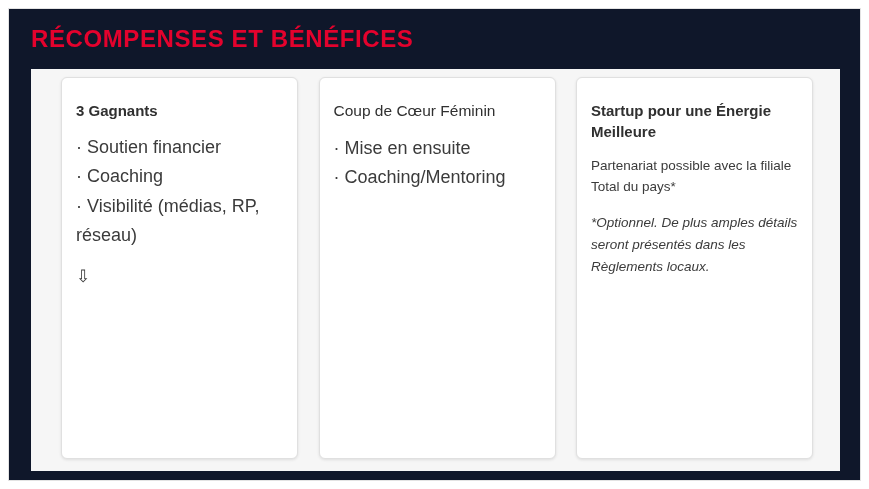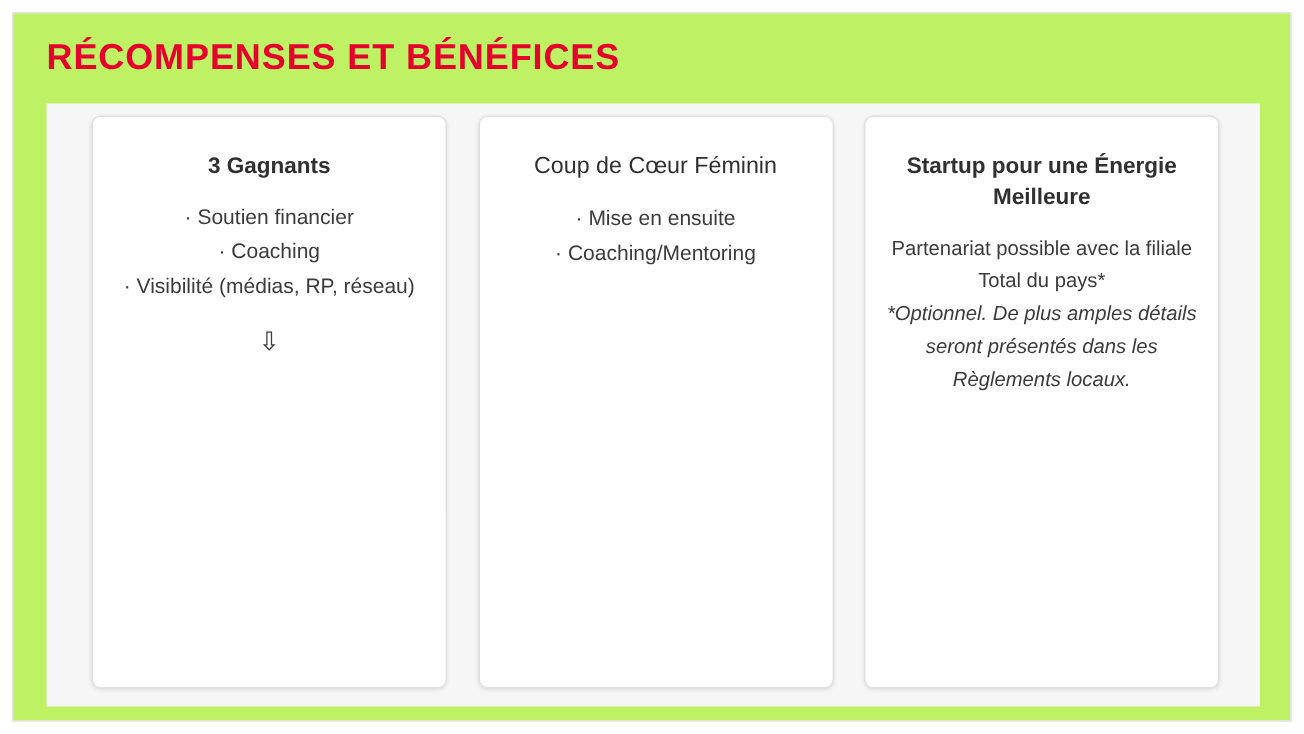--- a/index.html
+++ b/index.html
@@ -17,21 +17,21 @@
     background: #ffffff;
     box-sizing: border-box;
     overflow: hidden;
   }
   .slide-inner {
     position: absolute;
     left: 8px;
     top: 8px;
     width: 853px;
     height: 473px;
-    background: #bef264;
+    background: #0f172a;
     border: 1px solid #e3e3e3;
     box-sizing: border-box;
   }
   .title {
     position: absolute;
     left: 22px;
     top: 16px;
     font-size: 24px;
     font-weight: bold;
     letter-spacing: 0.6px;
@@ -58,39 +58,39 @@
   }
   .card {
     width: 237px;
     min-height: 382px;
     background: #ffffff;
     border: 1px solid #e0e0e0;
     border-radius: 6px;
     box-shadow: 0 1px 3px rgba(0,0,0,0.10);
     box-sizing: border-box;
     padding: 22px 14px 14px 14px;
-    text-align: center;
+    text-align: left;
     color: #3b3b3b;
   }
   .card-title {
     font-size: 15px;
     font-weight: bold;
     line-height: 1.42;
     color: #303030;
     margin-bottom: 12px;
   }
   .card-title.light {
     font-weight: normal;
     font-size: 15.5px;
   }
   .bullets {
     list-style: none;
     margin: 0 0 0 0;
     padding: 0;
-    font-size: 14px;
+    font-size: 18px;
     line-height: 1.62;
   }
   .bullets li::before {
     content: "\00b7\00a0";
   }
   .arrow {
     font-size: 17px;
     line-height: 1;
     margin: 18px 0 16px 0;
     color: #3b3b3b;
@@ -101,20 +101,21 @@
     line-height: 1.4;
     color: #303030;
     margin-bottom: 2px;
   }
   .paragraph {
     font-size: 13.5px;
     line-height: 1.62;
     margin: 0;
   }
   .paragraph.spaced {
+    margin-top: 14px;
   }
   .paragraph.italic {
     font-style: italic;
   }
   .body-block {
     margin-top: 16px;
     font-size: 13.5px;
     line-height: 1.62;
   }
 </style>

